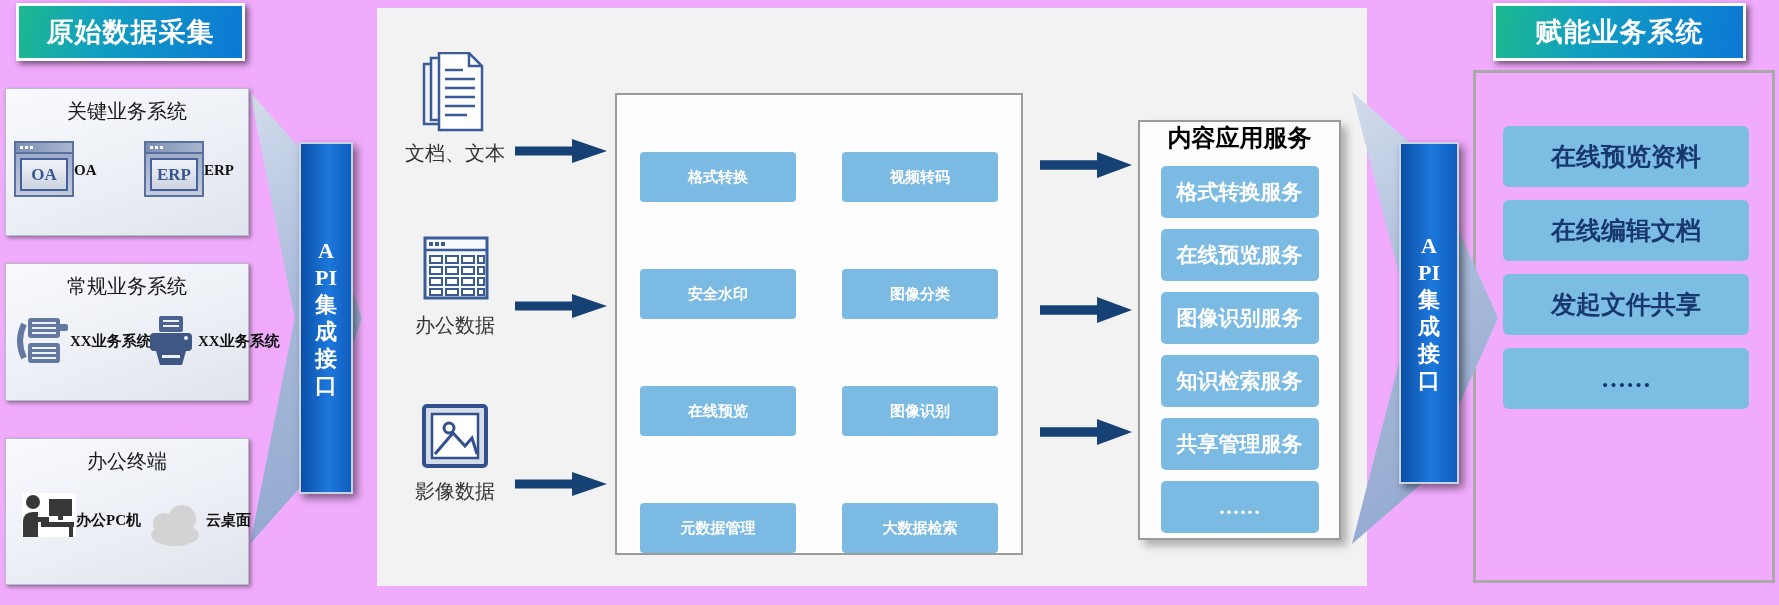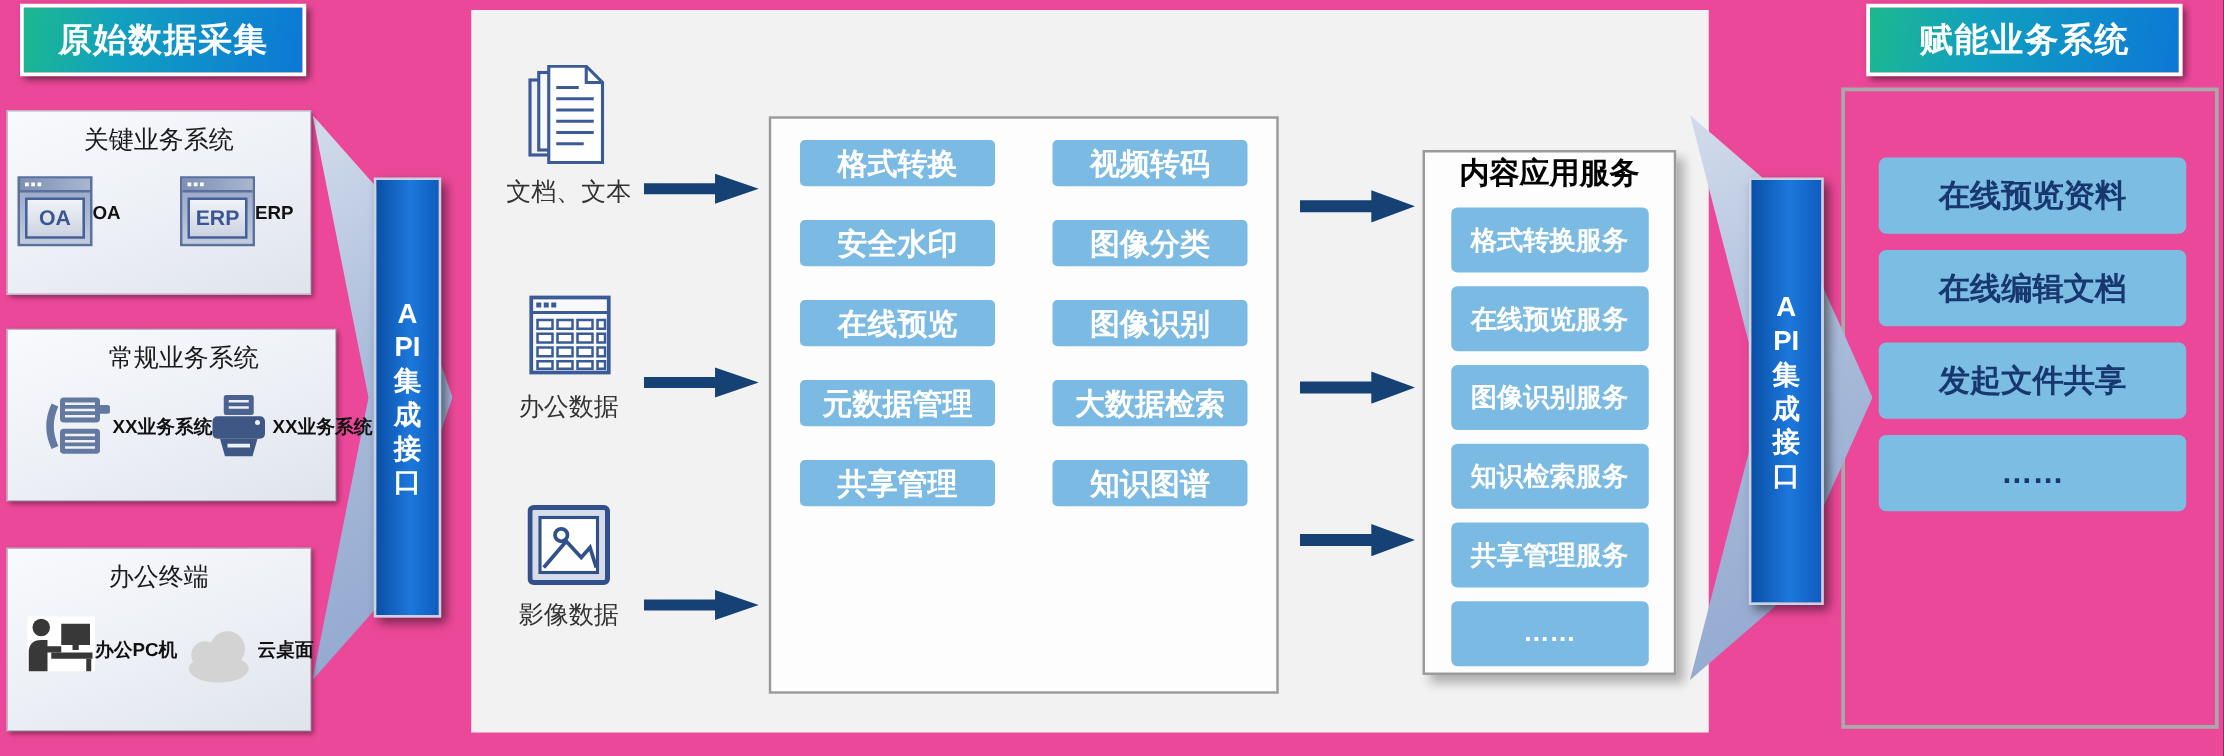--- a/index.html
+++ b/index.html
@@ -1,17 +1,17 @@
 <!DOCTYPE html>
 <html><head>
 <meta charset="utf-8">
 <style>
   html,body{margin:0;padding:0;background:#000;}
-  .stage{position:relative;width:1779px;height:605px;background:#ec4899;overflow:hidden;
-         font-family:Liberation Sans, sans-serif;}
+  .stage{position:relative;width:1779px;height:605px;background:#f0abfc;overflow:hidden;
+         font-family:Liberation Serif, serif;}
 
   
   .grad-header{position:absolute;display:flex;align-items:center;justify-content:center;
     background:linear-gradient(100deg,#1cb98e 0%,#11a0c0 35%,#0c78d6 100%);
     border:3px solid #ffffff;color:#fff;font-weight:bold;font-size:27px;letter-spacing:1px;
     box-shadow:3px 3px 6px rgba(0,0,0,.55);z-index:5;}
 
   
   .group{position:absolute;left:5px;width:242px;z-index:3;
     background:linear-gradient(160deg,#f8fafd 0%,#eceff5 55%,#dfe4ec 100%);
@@ -51,21 +51,21 @@
   .src-label{position:absolute;width:150px;text-align:center;font-size:20px;color:#333;z-index:3;}
 
   .arrow{position:absolute;background:#164174;z-index:3;
     clip-path:polygon(0 34%,62% 34%,62% 7%,100% 50%,62% 93%,62% 66%,0 66%);}
 
   .white-box{position:absolute;background:#fdfdfe;border:2px solid #9b9b9b;z-index:3;}
   .box-title{text-align:center;font-weight:bold;color:#000;}
   .btn-grid{display:grid;grid-template-columns:156px 156px;gap:27px 46px;justify-content:center;margin-top:17px;}
   .chip{background:#7bbae2;border-radius:4px;color:#fff;font-weight:bold;
     display:flex;align-items:center;justify-content:center;}
-  .chip.c-compute{width:156px;height:37px;font-size:24px;}
+  .chip.c-compute{width:156px;height:50px;font-size:15px;margin-top:40px;}
   .svc-list{display:flex;flex-direction:column;align-items:center;gap:11px;margin-top:12px;}
   .chip.c-svc{width:158px;height:52px;font-size:21px;border-radius:5px;}
 
   
   .right-frame{position:absolute;left:1473px;top:70px;width:296px;height:507px;
     border:3px solid #a9a9a9;background:transparent;z-index:1;}
   .right-list{position:absolute;left:1503px;top:126px;display:flex;flex-direction:column;gap:13px;z-index:3;}
   .chip.c-right{width:246px;height:61px;font-size:25px;color:#17376e;background:#7cbde4;border-radius:6px;}
 </style>
 </head>
@@ -102,21 +102,21 @@
                 <span class="win-dot"></span>
               </div>
             <div class="win-screen">ERP</div>
             </div>
         </div>
         <div class="g-label">ERP</div>
       </div>
     </div>
   </div>
 
-  <div class="group" style="top:263px;height:136px;padding-left:20px;">
+  <div class="group" style="top:263px;height:136px;">
     <div class="group-title">常规业务系统</div>
     <div class="group-items" style="margin-top:8px;">
       <div class="g-item">
         <div class="ic">
           <svg width="56" height="54" viewBox="0 0 56 54">
             <path d="M10 10 q-8 17 0 34" stroke="#64799f" stroke-width="6" fill="none"></path>
             <rect x="14" y="4" width="32" height="20" rx="3" fill="#64799f"></rect>
             <rect x="14" y="29" width="32" height="20" rx="3" fill="#64799f"></rect>
             <rect x="44" y="10" width="10" height="7" rx="2" fill="#64799f"></rect>
             <g stroke="#eef1f6" stroke-width="2">

